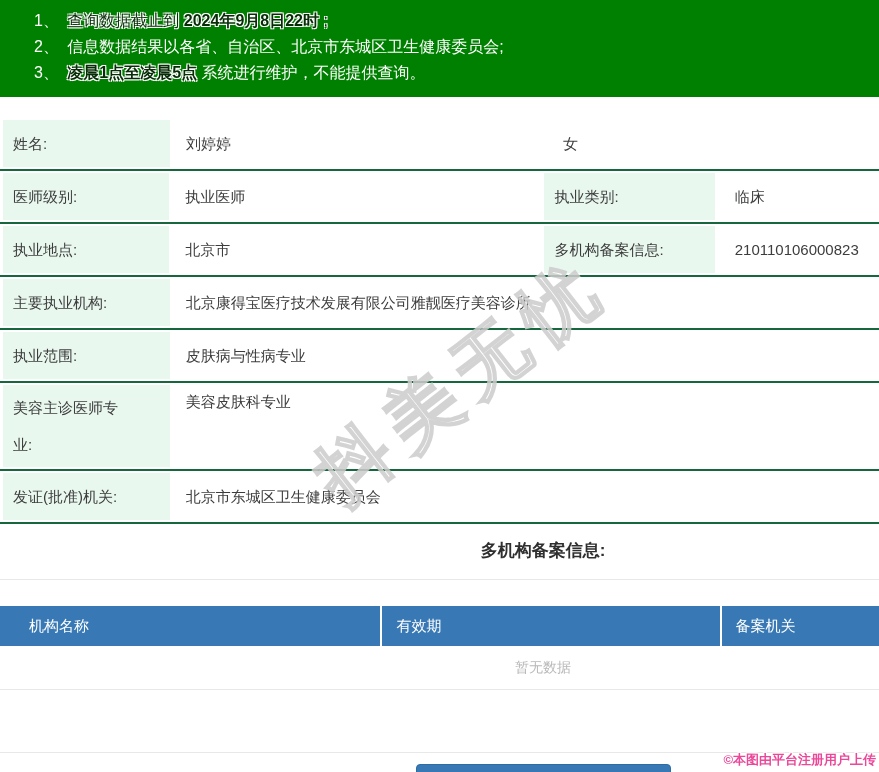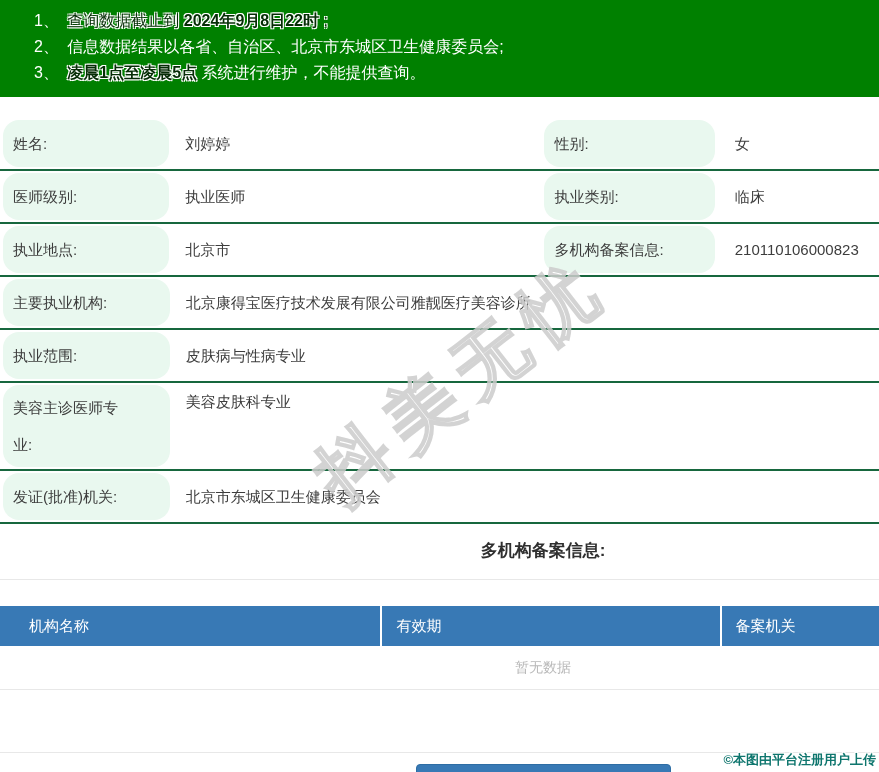--- a/index.html
+++ b/index.html
@@ -14,21 +14,21 @@
   .n-dark { color:#062d06;
     text-shadow:-1px -1px 0 #fff, 1px -1px 0 #fff, -1px 1px 0 #fff, 1px 1px 0 #fff; }
   .n-bold { font-weight:bold; }
   .n-white { color:#fff; }
 
   
   .info-table { width:1086px; margin-top:21px; }
   .info-row { display:flex; border-bottom:2px solid var(--table-border,#17673e); }
   .cell { display:flex; align-items:center; min-height:47px; line-height:37px;
     font-size:15px; color:var(--text-dark,#3d3d3d); }
-  .cell-label { background:var(--label-bg,#e9f8ef); margin:2px 4px 2px 3px; padding:4px 0 4px 10px;border-radius:16px; }
+  .cell-label { background:var(--label-bg,#e9f8ef); margin:2px 4px 2px 3px; padding:4px 0 4px 10px; }
   .lab-l { width:167px; } .lab-l .lab-inner { width:112px; }
   .val-l { width:370px; padding-left:12px; }
   .gap { width:3px; }
   .lab-r { width:171px; margin-left:0; } .lab-r .lab-inner { width:130px; }
   .val-r { width:369px; padding-left:16px; }
   .val-full { width:913px; padding-left:12px; }
   .cell-top { align-items:flex-start; }
 
   
   .section-title { width:1086px; text-align:center; margin-top:15px; font-size:17px;
@@ -44,21 +44,21 @@
   .empty-row { width:1086px; padding:13px 0 12px; text-align:center; font-size:14px;
     color:var(--empty-gray,#b9b9b9); }
   .div-3 { margin-top:62px; }
 
   
   .close-btn { display:block; width:255px; height:46px; margin:11px auto 0;
     background:var(--button-blue,#3879b5); border:1px solid #2e6da4; border-radius:4px;
     color:#fff; font-size:18px; font-family:inherit; cursor:pointer; line-height:44px;
     text-align:center; }
   .stamp { position:fixed; right:3px; top:751px; font-size:13px; font-weight:bold;
-    color:#0f766e; letter-spacing:0px; white-space:nowrap;
+    color:#ec4899; letter-spacing:0px; white-space:nowrap;
     text-shadow:-1px -1px 0 #fff, 1px -1px 0 #fff, -1px 1px 0 #fff, 1px 1px 0 #fff; }
 
   
   .watermark { position:absolute; left:326px; top:450px; z-index:5; pointer-events:none;
     font-size:72px; line-height:72px; letter-spacing:14px; white-space:nowrap;
     font-weight:bold; color:transparent;
     -webkit-text-stroke:2px var(--watermark-stroke,#cccccc);
     transform:rotate(-38deg); transform-origin:0 50%; opacity:.85; }
 </style>
 </head>
@@ -85,23 +85,20 @@
   </div>
 
   <div class="info-table">
 
     <div class="info-row">
       <div class="cell cell-label lab-l">
           <span class="lab-inner">姓名:</span>
         </div>
       <div class="cell val-l">刘婷婷</div>
       <div class="gap"></div>
-      <div class="cell cell-label lab-r">
-          <span class="lab-inner">性别:</span>
-        </div>
       <div class="cell val-r">女</div>
     </div>
 
     <div class="info-row">
       <div class="cell cell-label lab-l">
           <span class="lab-inner">医师级别:</span>
         </div>
       <div class="cell val-l">执业医师</div>
       <div class="gap"></div>
       <div class="cell cell-label lab-r">

